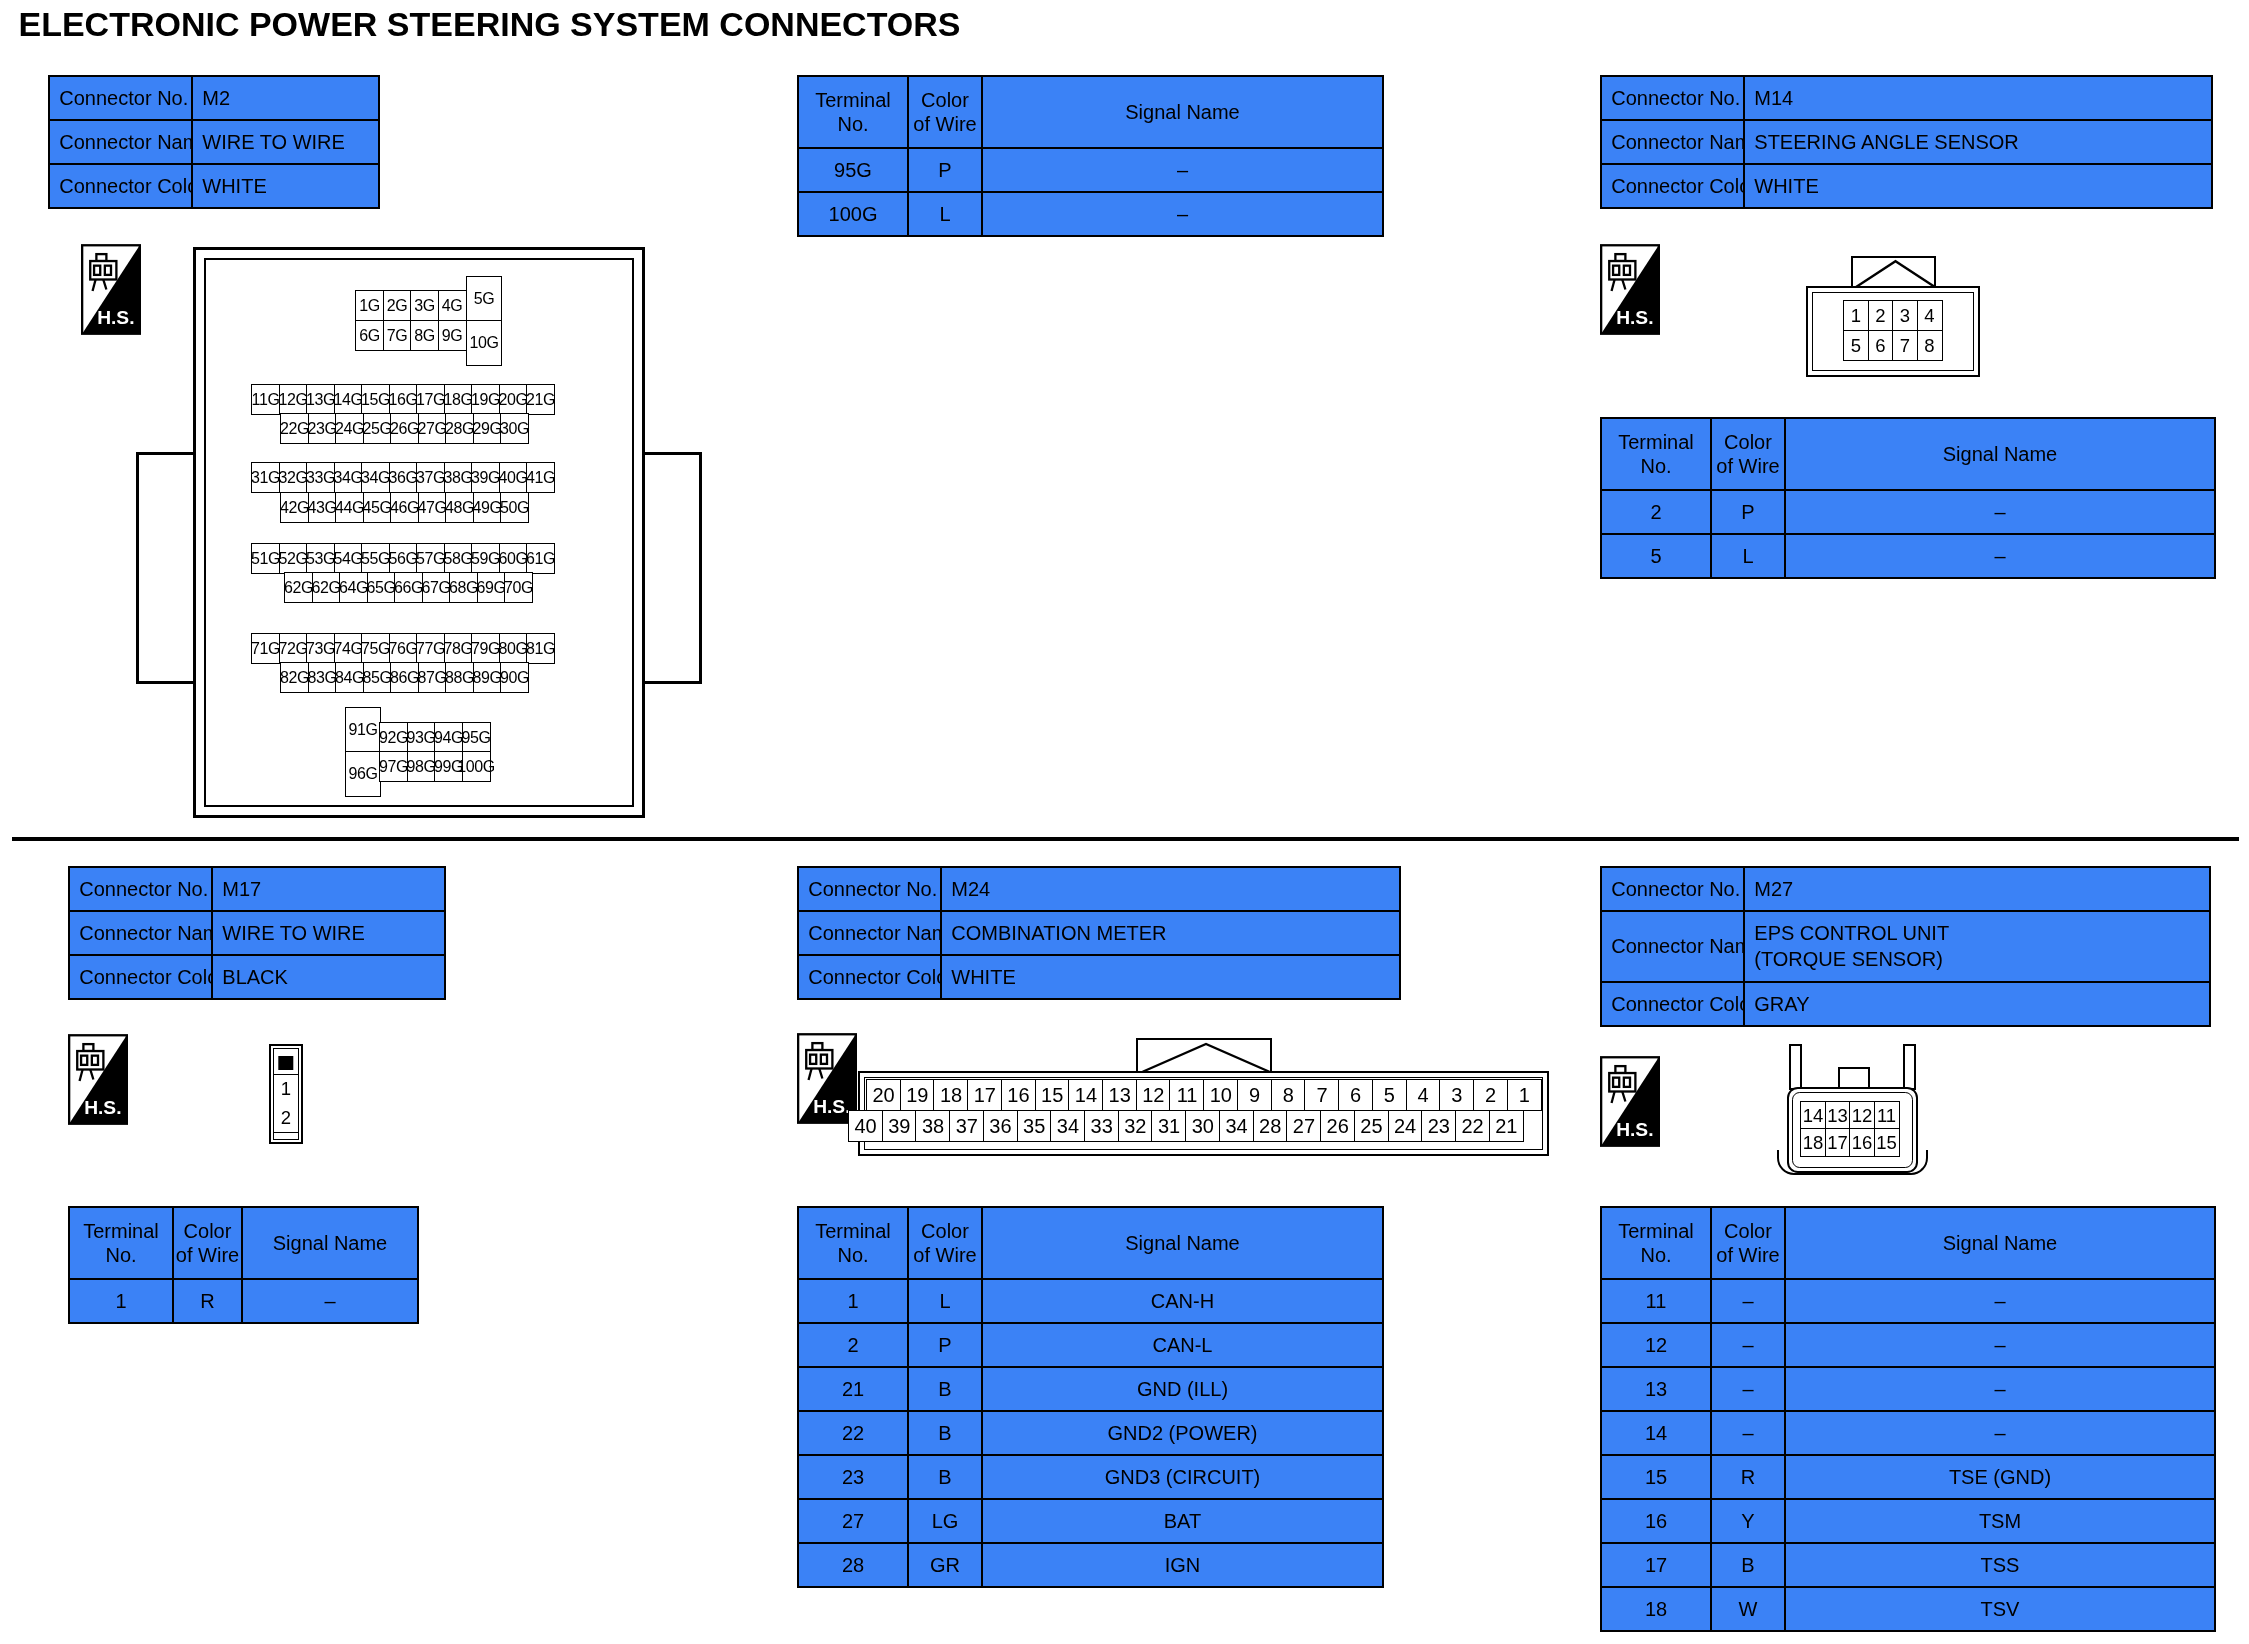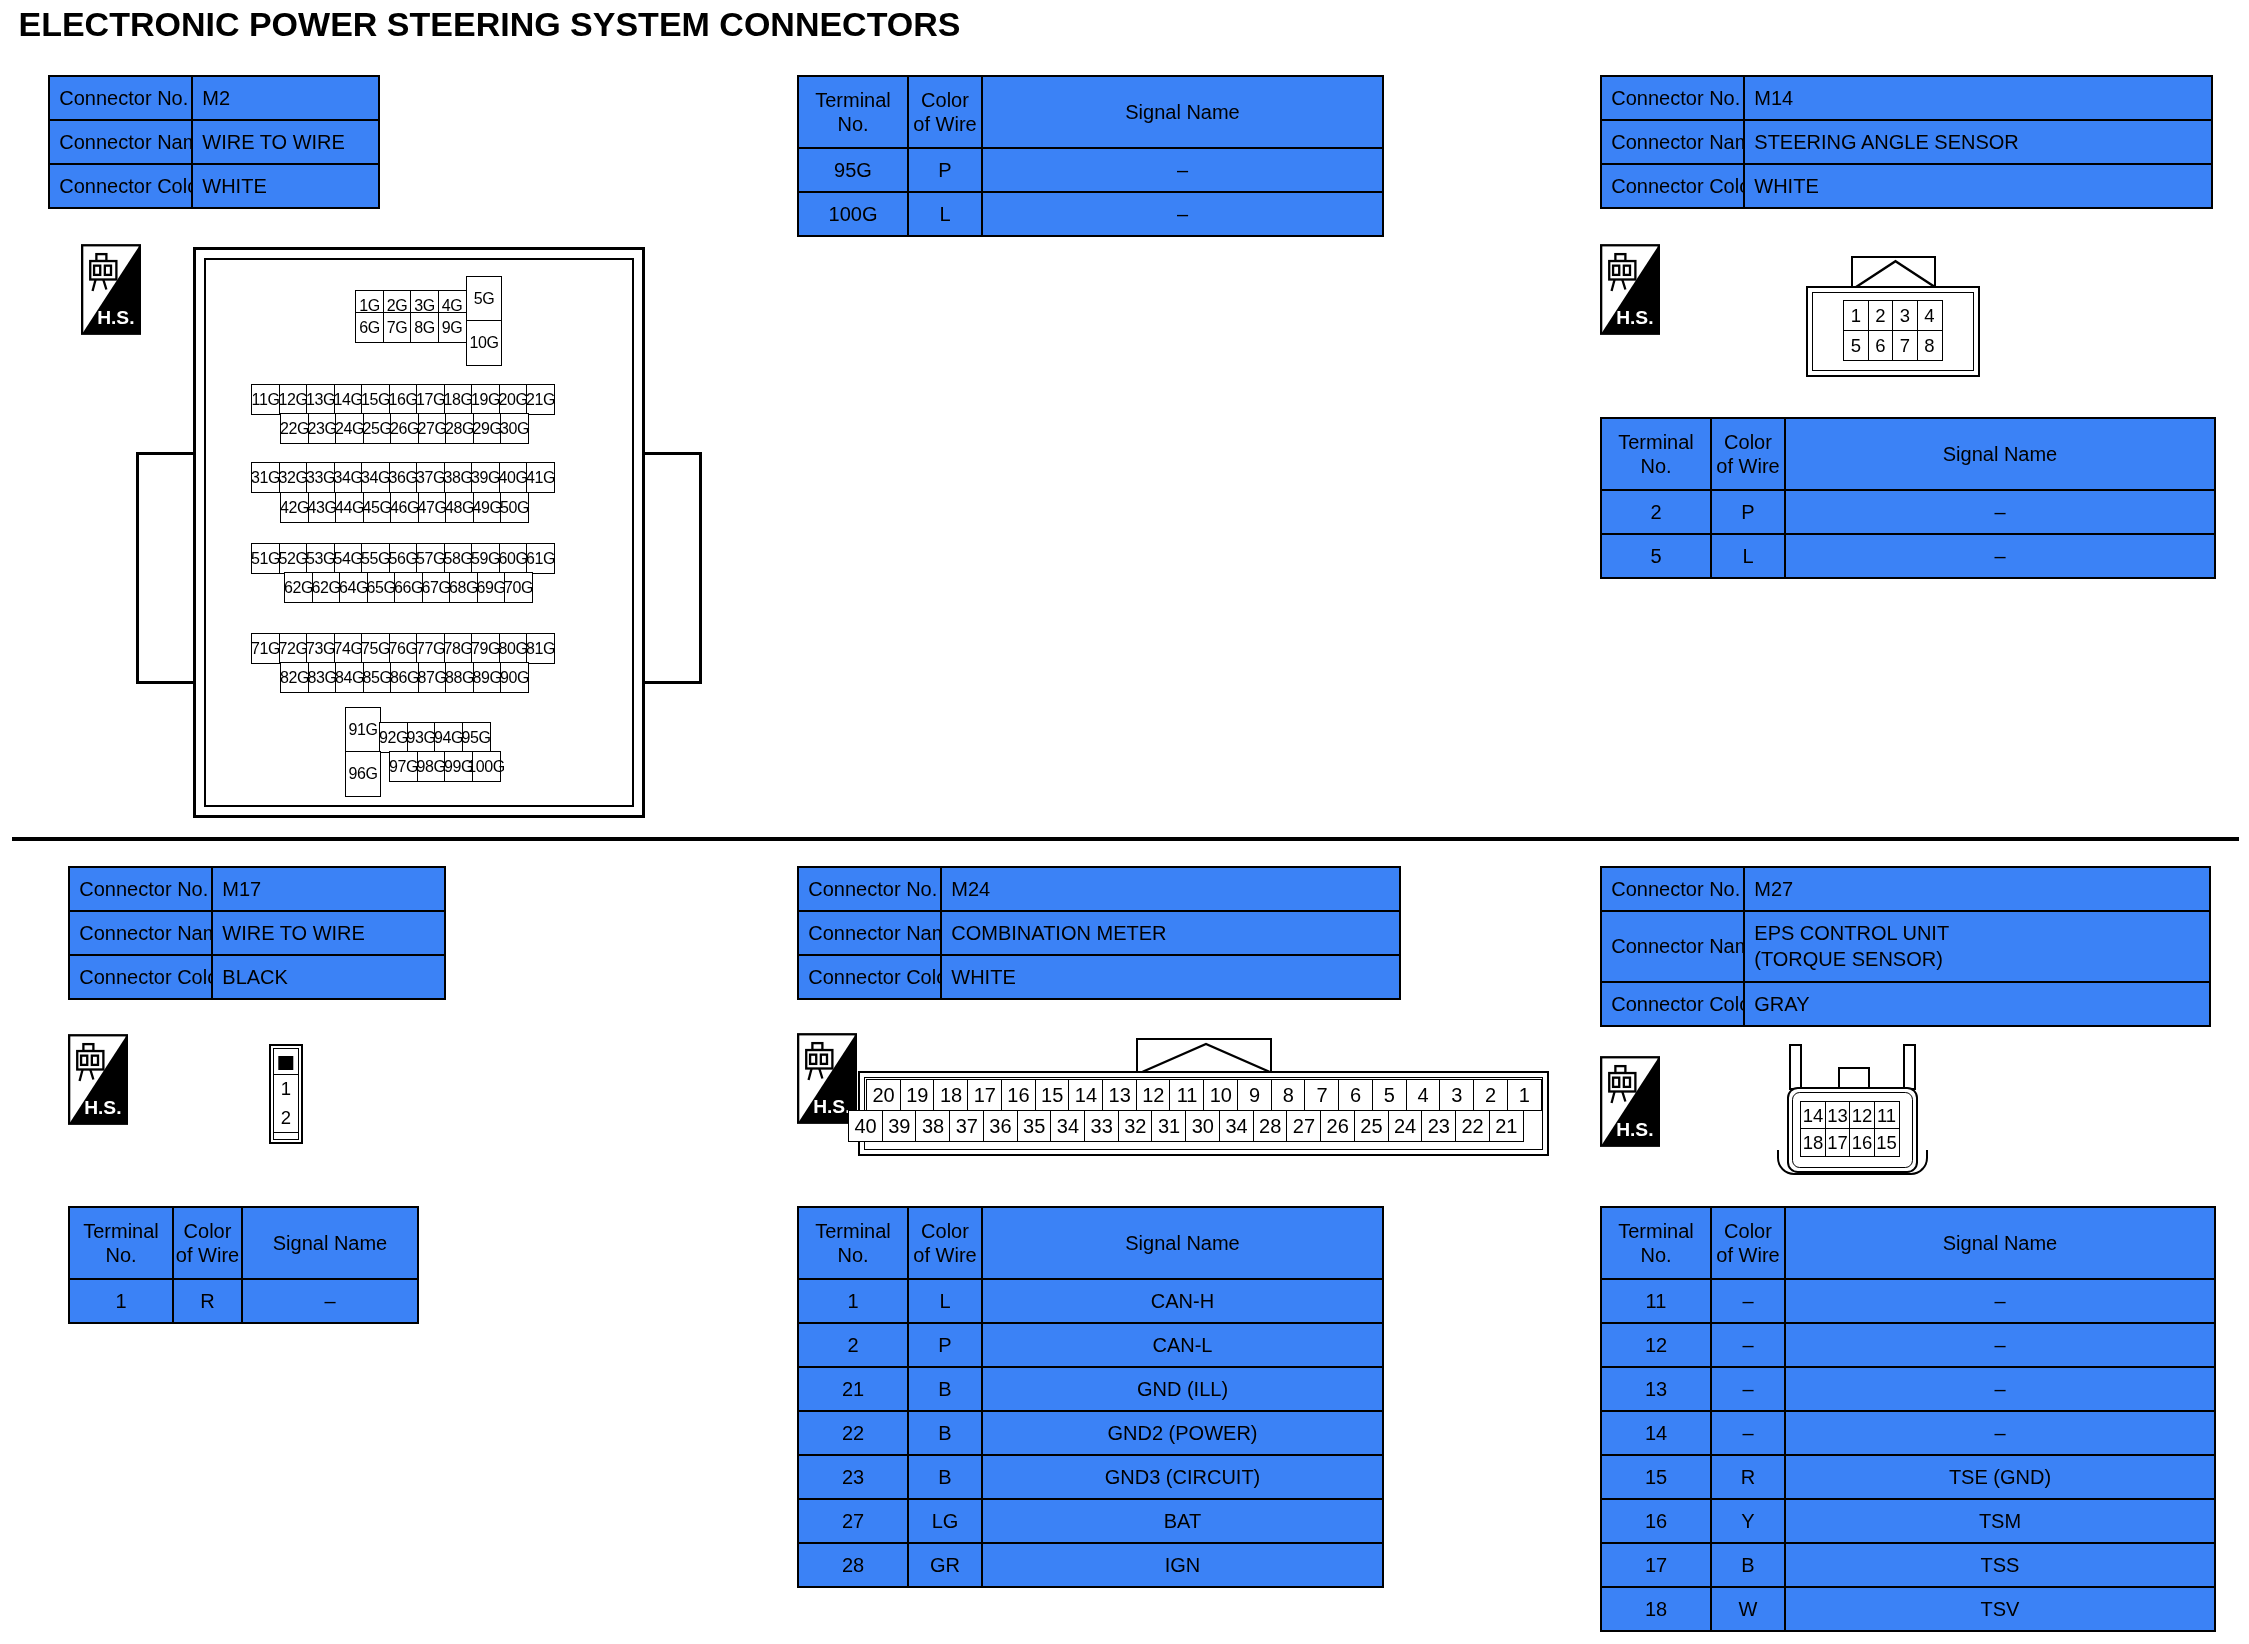--- a/index.html
+++ b/index.html
@@ -117,21 +117,21 @@
     <div class="inner"></div>
   </div>
 
   <div class="pinrow" style="left:355px;top:290px">
       <span class="pin">1G</span>
       <span class="pin">2G</span>
       <span class="pin">3G</span>
       <span class="pin">4G</span>
     </div>
   <div class="pin tall" style="left:466px;top:276px">5G</div>
-  <div class="pinrow" style="left:355px;top:312px">
+  <div class="pinrow" style="left:355px;top:320px">
       <span class="pin">6G</span>
       <span class="pin">7G</span>
       <span class="pin">8G</span>
       <span class="pin">9G</span>
     </div>
   <div class="pin tall" style="left:466px;top:320px">10G</div>
   <div class="pinrow" style="left:251px;top:384px">
       <span class="pin">11G</span>
       <span class="pin">12G</span>
       <span class="pin">13G</span>
@@ -228,21 +228,21 @@
       <span class="pin">90G</span>
     </div>
   <div class="pin tall" style="left:345px;top:707px">91G</div>
   <div class="pinrow" style="left:379px;top:722px">
       <span class="pin">92G</span>
       <span class="pin">93G</span>
       <span class="pin">94G</span>
       <span class="pin">95G</span>
     </div>
   <div class="pin tall" style="left:345px;top:751px">96G</div>
-  <div class="pinrow" style="left:389px;top:751px">
+  <div class="pinrow" style="left:379px;top:751px">
       <span class="pin">97G</span>
       <span class="pin">98G</span>
       <span class="pin">99G</span>
       <span class="pin">100G</span>
     </div>
 
   <table class="term" style="left:797px;top:75px;width:587px">
     <colgroup>
         <col style="width:110px">
         <col style="width:74px">

